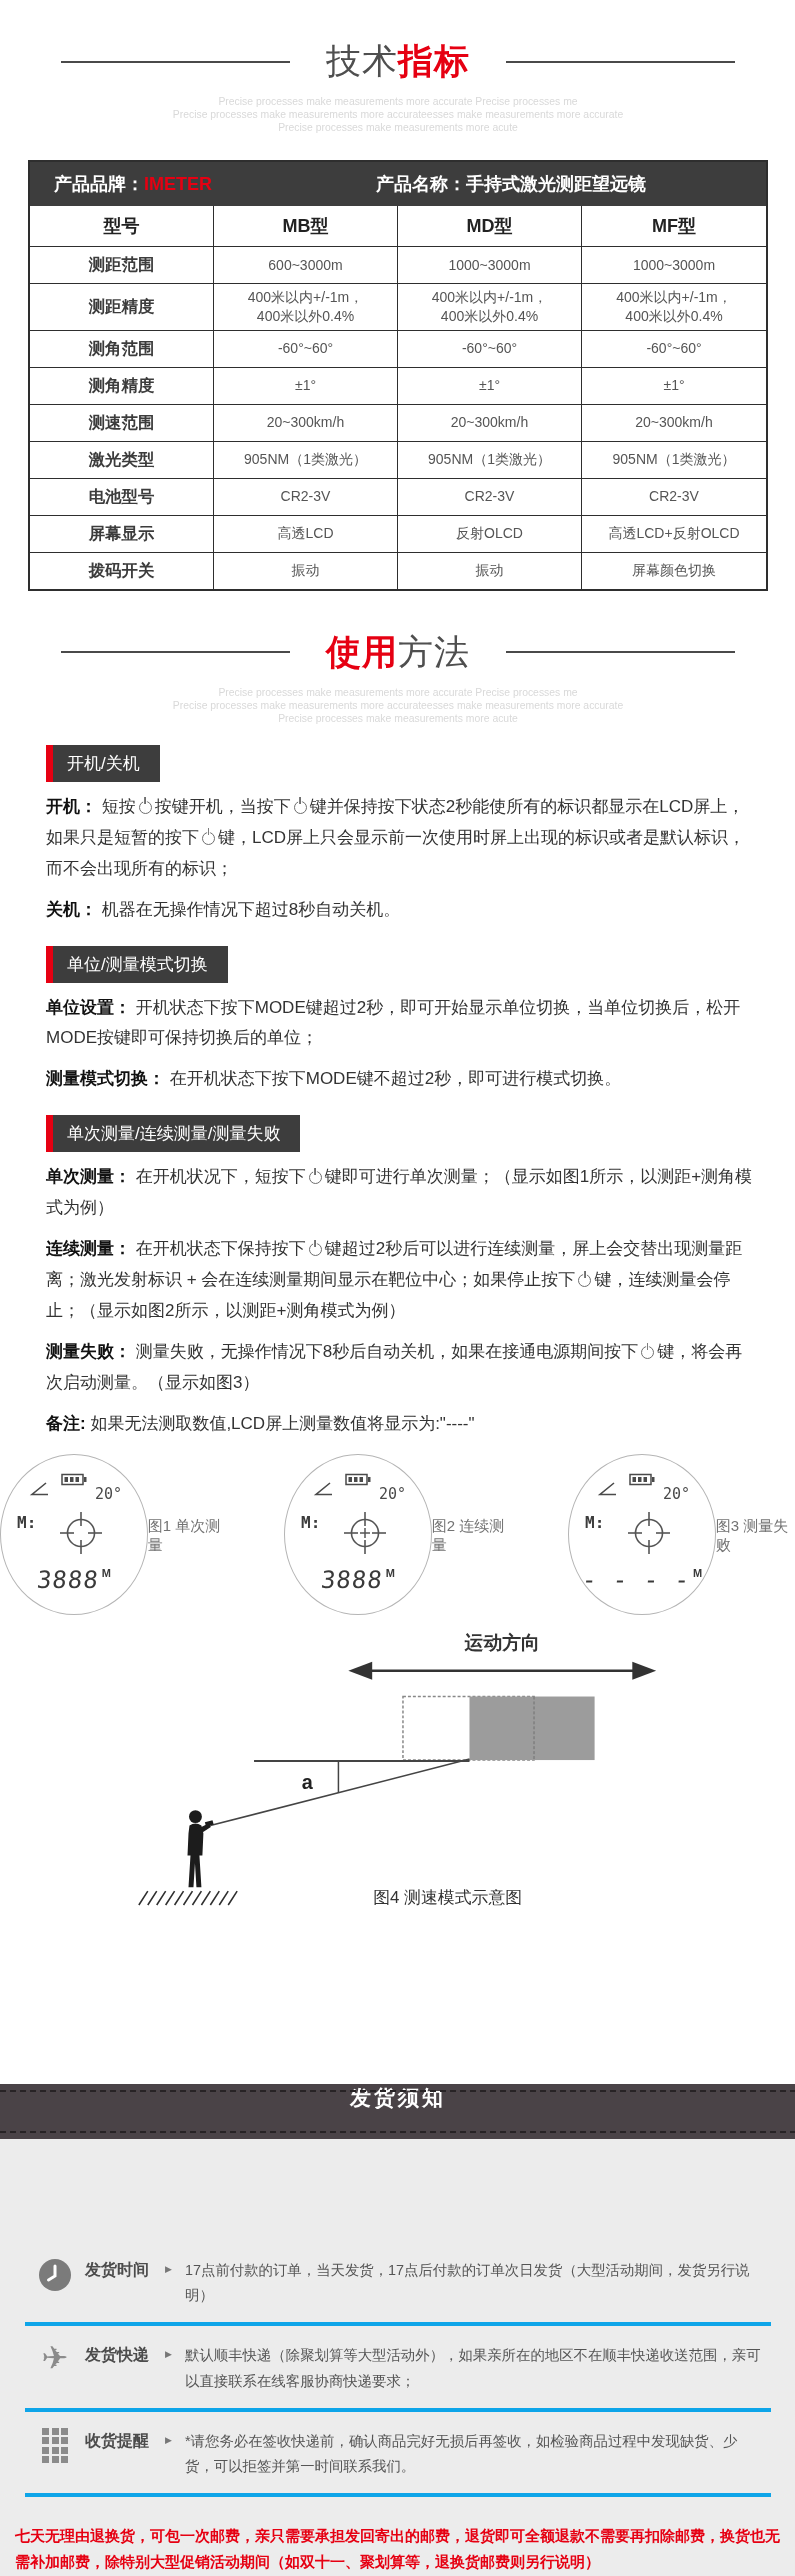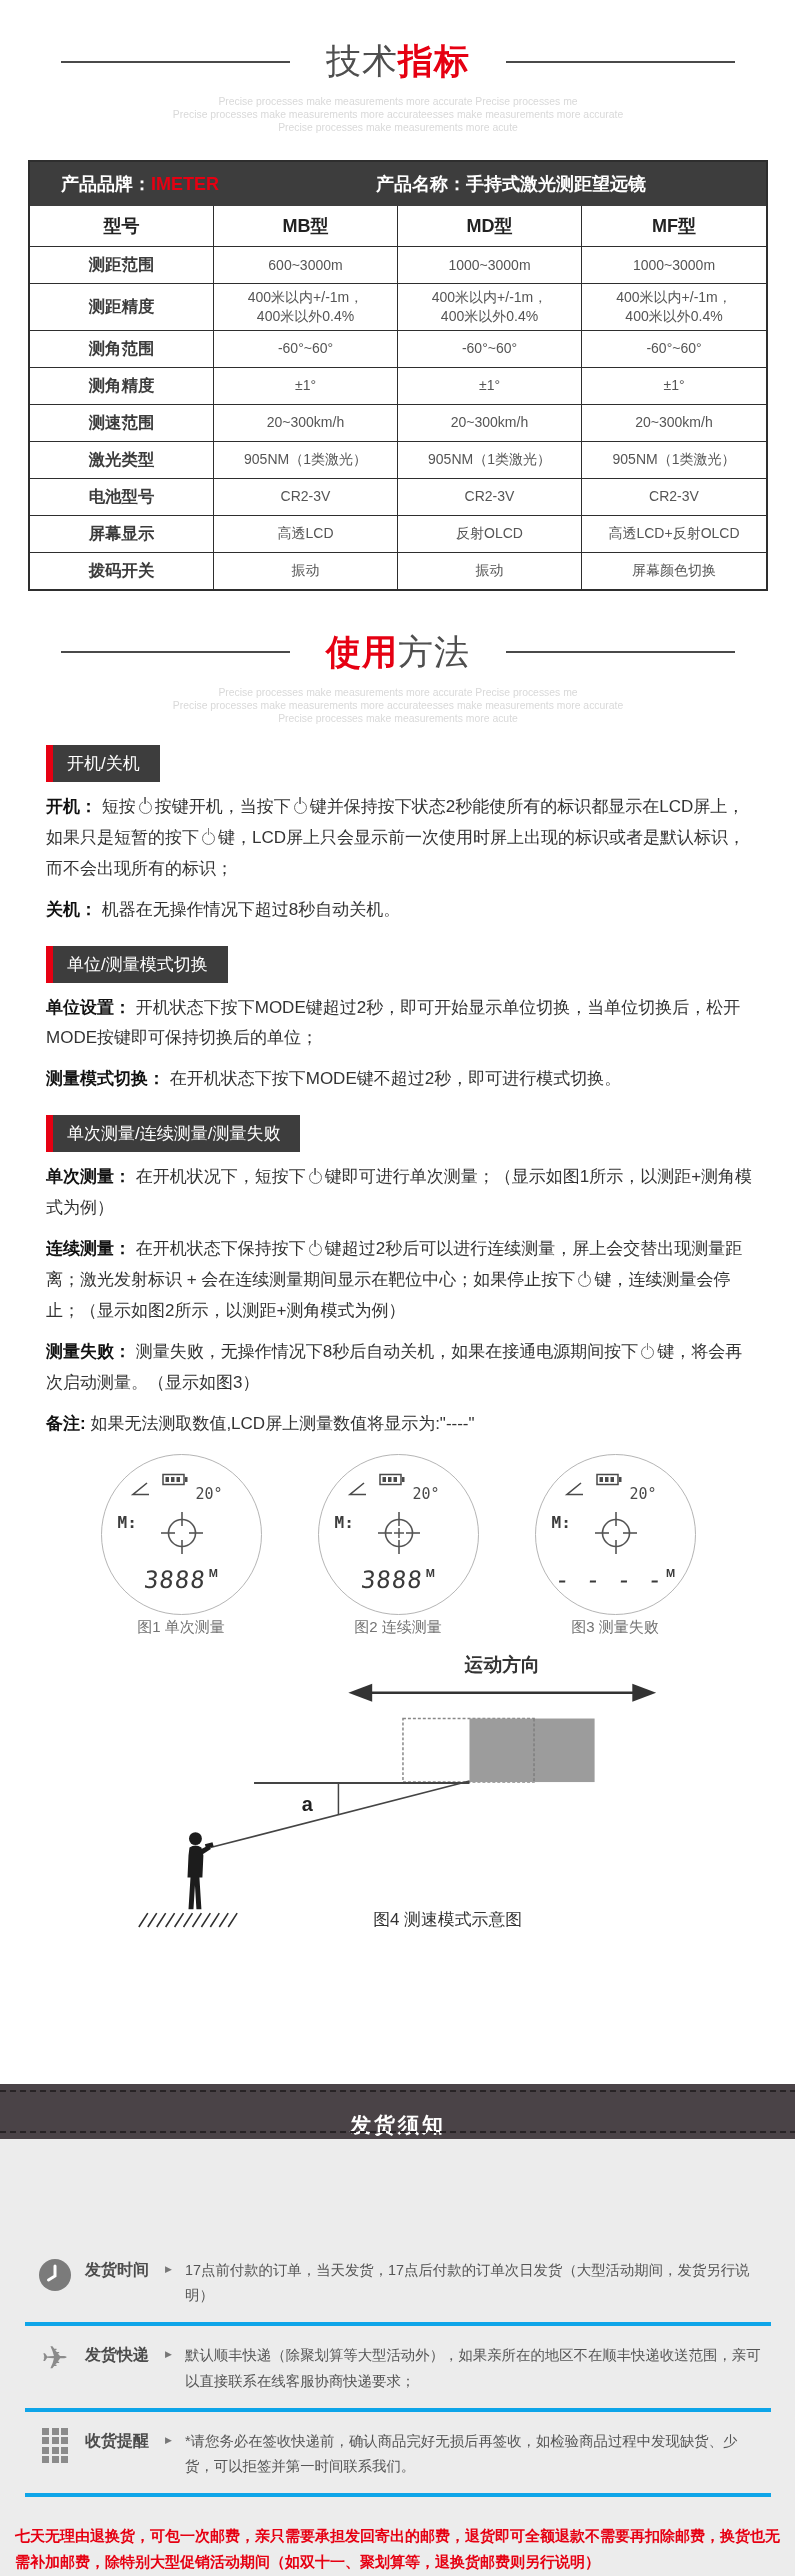--- a/index.html
+++ b/index.html
@@ -13,21 +13,21 @@
   .section-title{display:flex;align-items:center;justify-content:center;gap:36px;padding-top:38px;}
   .section-title .rule{width:229px;height:2px;background:#4a4a4a;}
   .section-title h2{margin:0;font-size:35px;font-weight:normal;letter-spacing:1px;text-align:center;}
   .t-dark{color:#4f4f4f;}
   .t-red{color:#e60012;font-weight:bold;}
   .watermark{margin-top:10px;text-align:center;font-size:10.4px;line-height:13px;color:#d9d9d9;}
 
   
   .spec-table{width:736px;margin:26px auto 0;border:2px solid #2e2e2e;}
   .spec-head{display:flex;align-items:center;background:#3d3d3d;color:#fff;height:44px;font-size:18px;font-weight:bold;}
-  .spec-head .brand{width:47%;padding-left:31px;box-sizing:border-box;}
+  .spec-head .brand{width:47%;padding-left:24px;box-sizing:border-box;}
   .spec-head .red{color:#e60012;}
   .spec-cols{display:flex;}
   .spec-col{width:25%;box-sizing:border-box;height:40px;display:flex;align-items:center;justify-content:center;
     font-size:18px;font-weight:bold;color:#222;}
   .spec-col:not(:last-child){border-right:1px solid #2e2e2e;}
   .spec-row{display:flex;min-height:37px;}
   .spec-row .cell{width:25%;box-sizing:border-box;display:flex;align-items:center;justify-content:center;
     border-top:1px solid #2e2e2e;text-align:center;padding:4px 2px;}
   .spec-row .cell:not(:last-child){border-right:1px solid #2e2e2e;}
   .cell-label{font-size:16.4px;font-weight:bold;color:#3c3c3c;}
@@ -39,37 +39,37 @@
     font-weight:normal;font-size:17px;padding:7px 20px 7px 14px;}
   .para{margin:10px 40px 0 46px;font-size:17px;line-height:1.82;color:#333;}
   .para b{color:#111;}
   .pwr{display:inline-block;width:11px;height:11px;border:1.8px solid #6e6e6e;border-radius:50%;
     position:relative;margin:0 3px;vertical-align:-2px;}
   .pwr::before{content:"";position:absolute;left:50%;top:-4.5px;transform:translateX(-50%);
     width:1.8px;height:7px;background:#6e6e6e;border-left:1.6px solid #fff;border-right:1.6px solid #fff;background-clip:padding-box;}
 
   
   .circles{display:flex;justify-content:center;gap:56px;margin-top:14px;}
-  .fig-item{display:flex;flex-direction:column;align-items:center;}
+  .fig-item{display:flex;align-items:center;}
   .circle{width:159px;height:159px;border:1px solid #b5b5b5;border-radius:50%;position:relative;background:#fff;}
   .ang-icon{position:absolute;left:28px;top:26px;}
   .batt-icon{position:absolute;left:60px;top:18px;}
   .deg{position:absolute;left:94px;top:30px;font-family:"DejaVu Sans Mono",monospace;font-size:15px;color:#4a4a4a;}
   .mode{position:absolute;left:16px;top:58px;font-family:"DejaVu Sans Mono",monospace;font-weight:bold;font-size:16px;color:#3c3c3c;}
   .reticle{position:absolute;left:56px;top:54px;}
   .reading{position:absolute;left:0;right:0;bottom:20px;text-align:center;color:#3a3a3a;}
   .reading-num{font-family:"DejaVu Sans Mono",monospace;font-size:24px;letter-spacing:1px;display:inline-block;transform:skewX(-6deg);}
   .reading-unit{font-size:11px;font-weight:bold;vertical-align:11px;margin-left:3px;}
   .fig-caption{margin-top:3px;font-size:15px;color:#737373;}
 
   
   .fig4-wrap{margin:14px 0 0 50px;}
 
   
-  .notice-band{height:55px;background:#4a4347;position:relative;display:flex;align-items:flex-end;justify-content:center;
+  .notice-band{height:55px;background:#4a4347;position:relative;display:flex;align-items:flex-start;justify-content:center;
     color:#fff;font-size:21px;font-weight:bold;letter-spacing:3px;}
   .notice-band::before{content:"";position:absolute;left:0;right:0;top:6px;border-top:2px dashed #272325;}
   .notice-band::after{content:"";position:absolute;left:0;right:0;bottom:6px;border-top:2px dashed #272325;}
   .gray-section{background:#ececec;height:438px;box-sizing:border-box;padding:102px 15px 0;}
   .ship-row{display:flex;align-items:flex-start;margin:0 10px;padding:14px 0;border-bottom:4px solid #0ea5e9;}
   .ship-icon{width:60px;display:flex;justify-content:center;padding-top:2px;}
   .ship-label{width:80px;font-size:16px;font-weight:bold;color:#4c4c4c;padding-top:5px;}
   .ship-arrow{width:20px;font-size:9px;color:#777;padding-top:9px;}
   .ship-text{flex:1;font-size:14.4px;color:#555;line-height:1.75;padding:3px 8px 0 0;}
   .plane-glyph{font-size:32px;color:#8b8b8b;line-height:1;}

